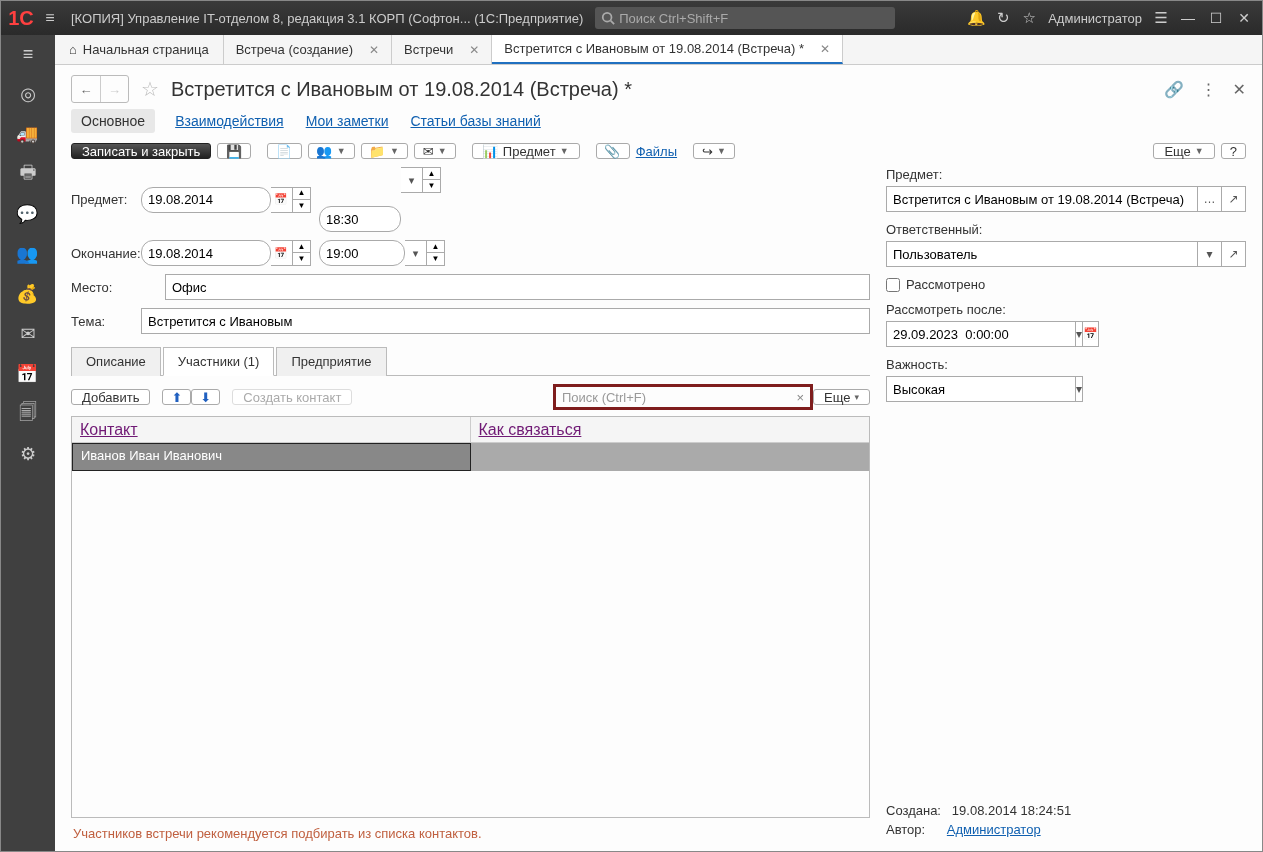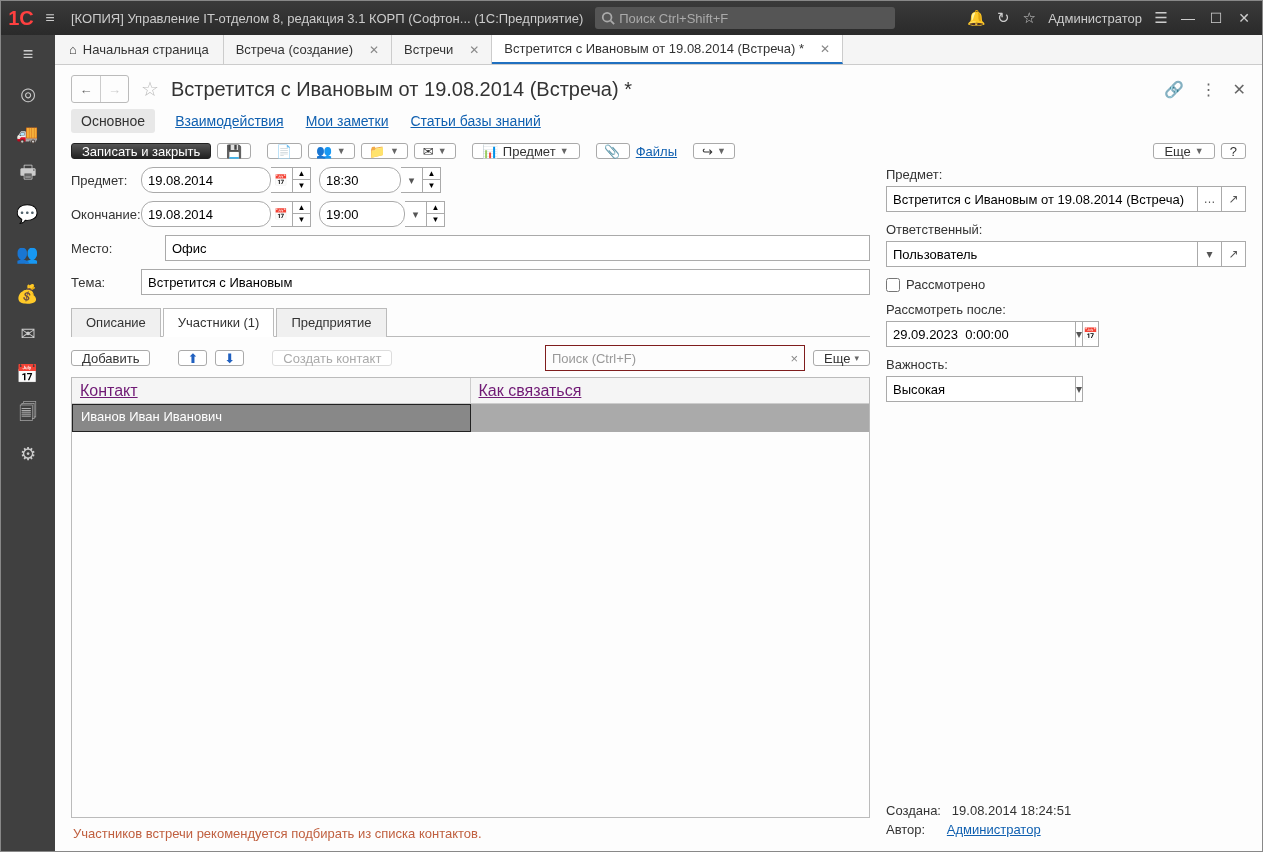--- a/index.html
+++ b/index.html
@@ -74,22 +74,22 @@
 .spinner { display: flex; flex-direction: column; }
 .spinner button { width: 18px; height: 13px; border: 1px solid #aaa; border-left: none; background: #fff; font-size: 8px; line-height: 1; cursor: pointer; padding: 0; }
 .spinner button + button { border-top: none; }
 
 
 .inner-tabs { display: flex; border-bottom: 1px solid #bbb; margin-top: 4px; }
 .inner-tab { padding: 6px 14px; border: 1px solid #bbb; border-bottom: none; margin-right: 2px; background: #f0f0f0; cursor: pointer; position: relative; top: 1px; }
 .inner-tab.active { background: #fff; border-bottom: 1px solid #fff; }
 
 .tab-body { flex: 1; display: flex; flex-direction: column; padding-top: 8px; min-height: 0; }
-.tab-toolbar { display: flex; align-items: center; gap: 8px; margin-bottom: 6px; }
-.search-inline { height: 26px; border: 1px solid #7f1d1d; display: flex; align-items: center; padding: 0 6px; width: 260px; color: #999; justify-content: space-between; }
+.tab-toolbar { display: flex; align-items: center; margin-bottom: 6px; }
+.search-inline { height: 26px; border: 3px solid #7f1d1d; display: flex; align-items: center; padding: 0 6px; width: 260px; color: #999; justify-content: space-between; }
 .search-inline .sx { margin-left: auto; color: #888; cursor: pointer; }
 
 .table-wrap { flex: 1; border: 1px solid #bbb; display: flex; flex-direction: column; min-height: 0; }
 .thead { display: flex; background: #f5f5f5; border-bottom: 1px solid #ccc; height: 26px; }
 .th { padding: 4px 8px; font-size: 16px; color: #701a75; text-decoration: underline; }
 .th1 { width: 50%; border-right: 1px solid #ccc; }
 .th2 { flex: 1; }
 .tbody { flex: 1; overflow: auto; }
 .trow { display: flex; height: 28px; }
 .trow.selected { background: #aaa; }
@@ -229,21 +229,21 @@
             <div class="inp-group">
               <input class="inp" style="width: 130px;" value="19.08.2014">
               <div class="ig-btn">📅</div>
               <div class="spinner">
                   <button>▲</button>
                   <button>▼</button>
                 </div>
             </div>
             <div style="width:8px"></div>
             <div class="inp-group">
-              <input class="inp" style="width: 82px;" value="18:30">
+              <input class="inp" style="width: 82px; margin-top: 39px;" value="18:30">
               <div class="ig-btn">▾</div>
               <div class="spinner">
                   <button>▲</button>
                   <button>▼</button>
                 </div>
             </div>
           </div>
           <div class="form-row">
             <label>Окончание:</label>
             <div class="inp-group">

